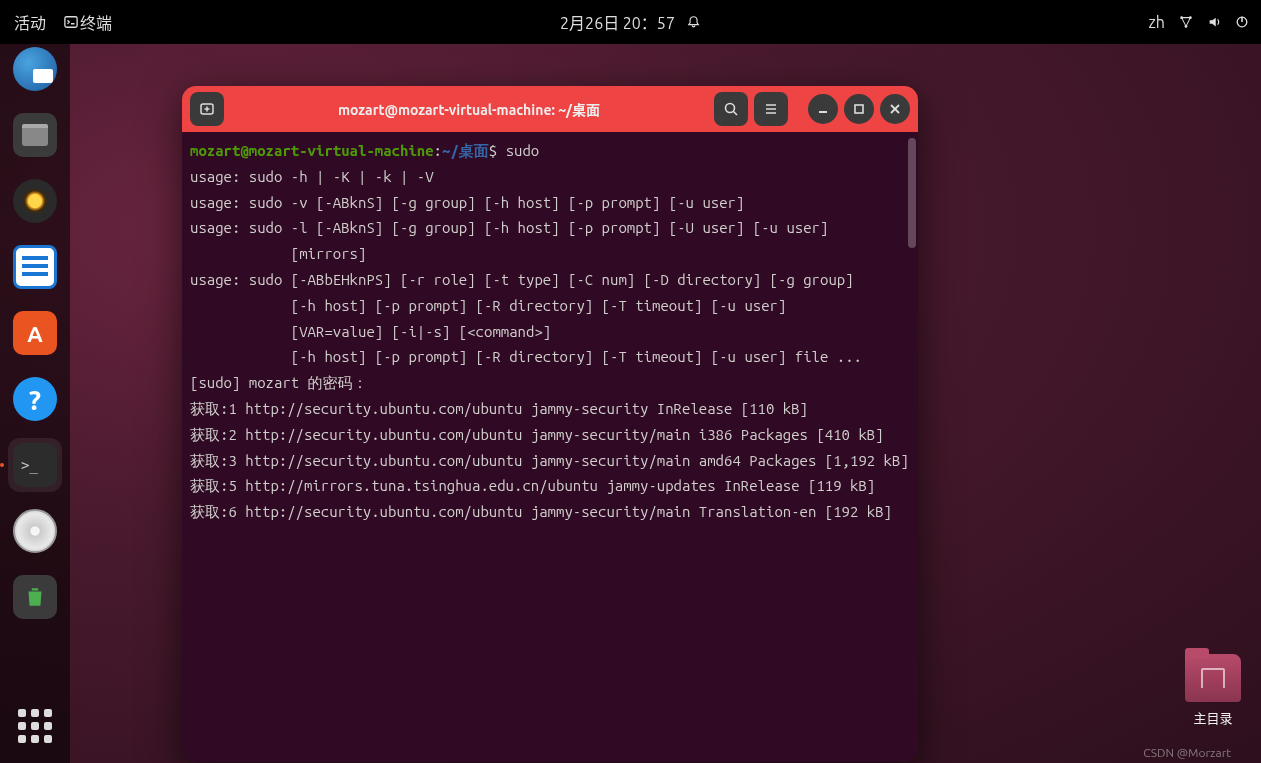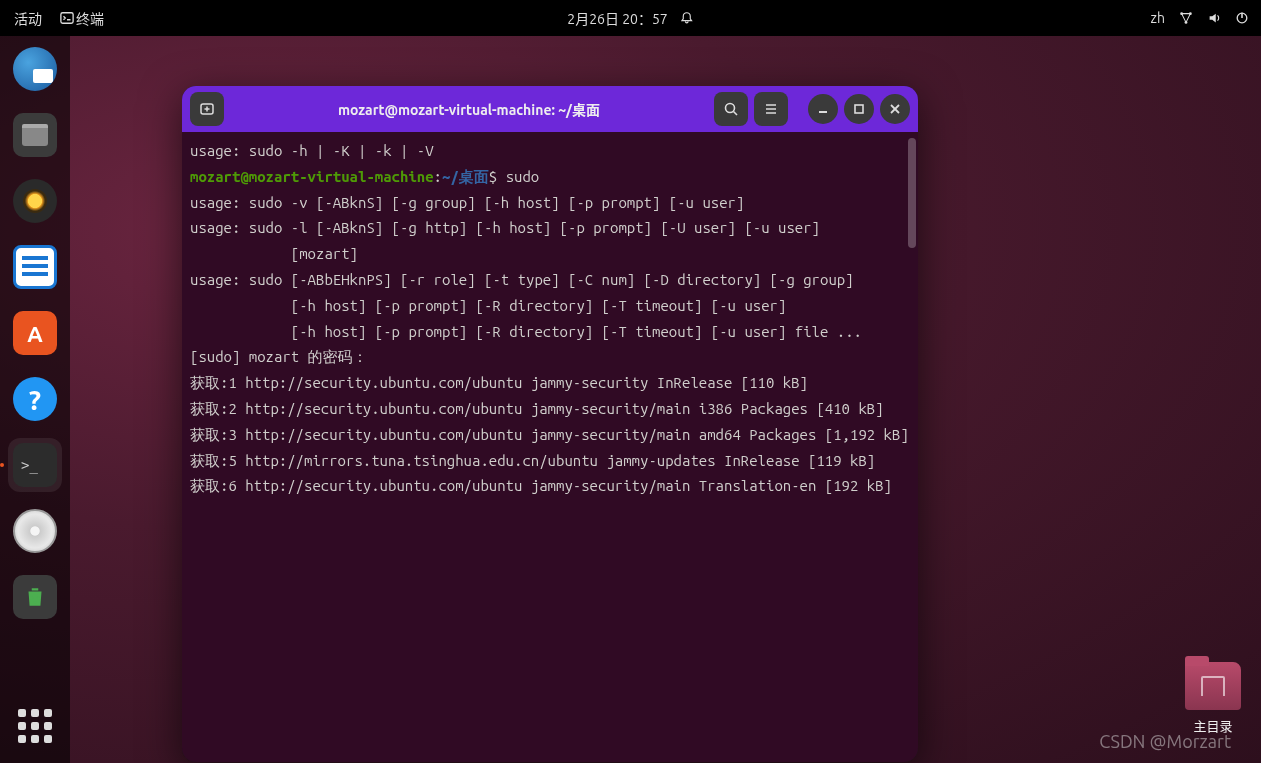--- a/index.html
+++ b/index.html
@@ -7,26 +7,26 @@
   width: 1261px;
   height: 763px;
   background: radial-gradient(ellipse at 20% 30%, #6b2540 0%, #4a1a2e 40%, #2d0f1d 100%);
   font-family: "Ubuntu", "Noto Sans CJK SC", sans-serif;
   overflow: hidden;
   position: relative;
 }
 
 
 .topbar {
-  height: 36px;
+  height: 44px;
   background: #000;
   display: flex;
   align-items: center;
   color: #ddd;
-  font-size: 14px;
+  font-size: 16px;
   position: relative;
   z-index: 100;
 }
 .topbar-left { display: flex; align-items: center; gap: 18px; padding-left: 14px; }
 .topbar-app { display: flex; align-items: center; gap: 2px; }
 .topbar-center { position: absolute; left: 50%; transform: translateX(-50%); display: flex; align-items: center; gap: 12px; }
 .topbar-right { margin-left: auto; display: flex; align-items: center; gap: 14px; padding-right: 12px; }
 .topbar svg { width: 14px; height: 14px; fill: #ddd; }
 
 
@@ -83,21 +83,21 @@
 .ic-disk { width:44px;height:44px;border-radius:50%;background:radial-gradient(circle,#f5f5f5 15%,#ccc 18%,#e8e8e8 60%,#bbb 100%);border:2px solid #999; }
 .ic-trash { width:44px;height:44px;border-radius:10px;background:#3b3b3b;display:flex;align-items:center;justify-content:center; }
 .ic-trash svg{width:26px;height:26px;fill:#4caf50;}
 .ic-grid { display:grid;grid-template-columns:repeat(3,8px);grid-template-rows:repeat(3,8px);gap:5px; }
 .ic-grid span{background:#ddd;border-radius:2px;}
 
 
 .desktop-folder {
   position: absolute;
   right: 20px;
-  bottom: 28px;
+  bottom: 36px;
   text-align: center;
   color: #eee;
   font-size: 13px;
   z-index: 10;
 }
 .desktop-folder .folder-ic {
   width: 56px; height: 48px;
   background: linear-gradient(#b84a6a,#8a3550);
   border-radius: 4px 8px 4px 4px;
   position: relative;
@@ -116,21 +116,21 @@
   background: #1e1e1e;
   border-radius: 14px;
   box-shadow: 0 10px 40px rgba(0,0,0,0.6);
   overflow: hidden;
   display: flex;
   flex-direction: column;
   z-index: 60;
 }
 .term-header {
   height: 46px;
-  background: #6d28d9;
+  background: #ef4444;
   display: flex;
   align-items: center;
   padding: 0 8px;
   gap: 6px;
 }
 .hdr-btn {
   width: 34px; height: 34px;
   border-radius: 8px;
   background: #3a3a3a;
   display: flex;
@@ -171,23 +171,23 @@
 }
 .term-line { white-space: pre-wrap; word-break: break-all; }
 .p-user { color: #4e9a06; font-weight: bold; }
 .p-colon { color: #d0cfcc; }
 .p-path { color: #3465a4; font-weight: bold; }
 .p-dollar { color: #d0cfcc; }
 
 .watermark {
   position: absolute;
   right: 30px;
-  bottom: 12px;
+  bottom: 4px;
   color: rgba(220,220,220,0.5);
-  font-size: 18px;
+  font-size: 12px;
   z-index: 200;
 }
 </style>
 </head>
 <body>
 
 <div class="topbar">
   <div class="topbar-left">
     <span>活动</span>
     <span class="topbar-app">
@@ -316,28 +316,29 @@
       <svg viewBox="0 0 16 16">
           <line x1="4" y1="4" x2="12" y2="12" stroke-width="1.8"></line>
           <line x1="12" y1="4" x2="4" y2="12" stroke-width="1.8"></line>
         </svg>
     </div>
   </div>
 
   <div class="term-body">
     <div class="term-scroll"></div>
 
+    <div class="term-line"><span class="p-user">mozart@mozart-virtual-machine</span><span class="p-colon">:</span><span class="p-path">~/桌面</span><span class="p-dollar">$</span> <span>sudo</span></div>
+
     <div class="term-line">usage: sudo -h | -K | -k | -V</div>
-
-    <div class="term-line"><span class="p-user">mozart@mozart-virtual-machine</span><span class="p-colon">:</span><span class="p-path">~/桌面</span><span class="p-dollar">$</span> <span>sudo</span></div>
     <div class="term-line">usage: sudo -v [-ABknS] [-g group] [-h host] [-p prompt] [-u user]</div>
-    <div class="term-line">usage: sudo -l [-ABknS] [-g http] [-h host] [-p prompt] [-U user] [-u user]</div>
-    <div class="term-line">            [mozart]</div>
+    <div class="term-line">usage: sudo -l [-ABknS] [-g group] [-h host] [-p prompt] [-U user] [-u user]</div>
+    <div class="term-line">            [mirrors]</div>
     <div class="term-line">usage: sudo [-ABbEHknPS] [-r role] [-t type] [-C num] [-D directory] [-g group]</div>
     <div class="term-line">            [-h host] [-p prompt] [-R directory] [-T timeout] [-u user]</div>
+    <div class="term-line">            [VAR=value] [-i|-s] [&lt;command&gt;]</div>
     <div class="term-line">            [-h host] [-p prompt] [-R directory] [-T timeout] [-u user] file ...</div>
 
 
     <div class="term-line">[sudo] mozart 的密码：</div>
 
     <div class="term-line">获取:1 http://security.ubuntu.com/ubuntu jammy-security InRelease [110 kB]</div>
     <div class="term-line">获取:2 http://security.ubuntu.com/ubuntu jammy-security/main i386 Packages [410 kB]</div>
     <div class="term-line">获取:3 http://security.ubuntu.com/ubuntu jammy-security/main amd64 Packages [1,192 kB]</div>
     <div class="term-line">获取:5 http://mirrors.tuna.tsinghua.edu.cn/ubuntu jammy-updates InRelease [119 kB]</div>
     <div class="term-line">获取:6 http://security.ubuntu.com/ubuntu jammy-security/main Translation-en [192 kB]</div>

